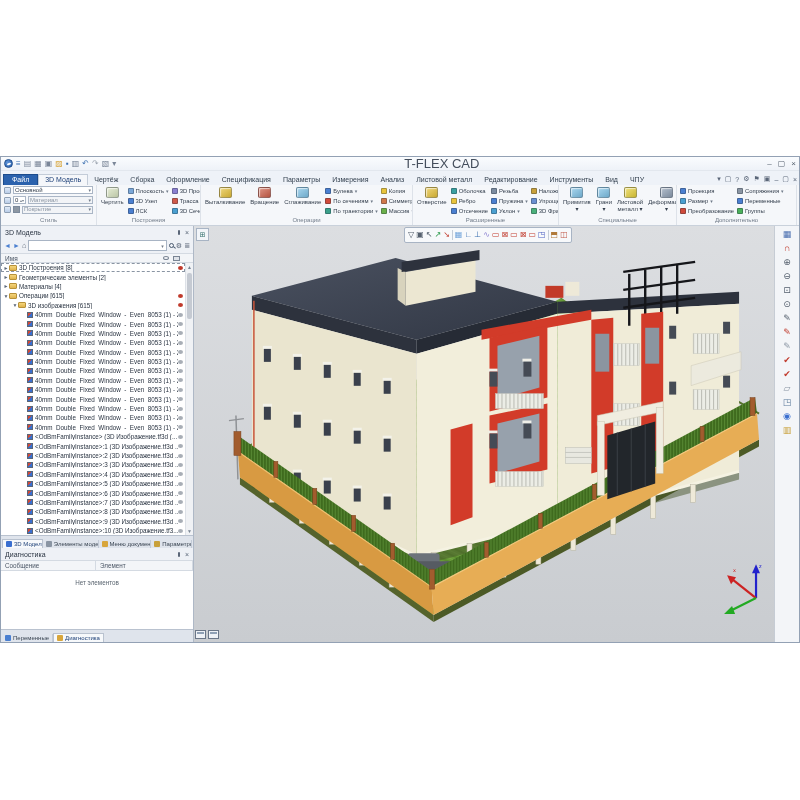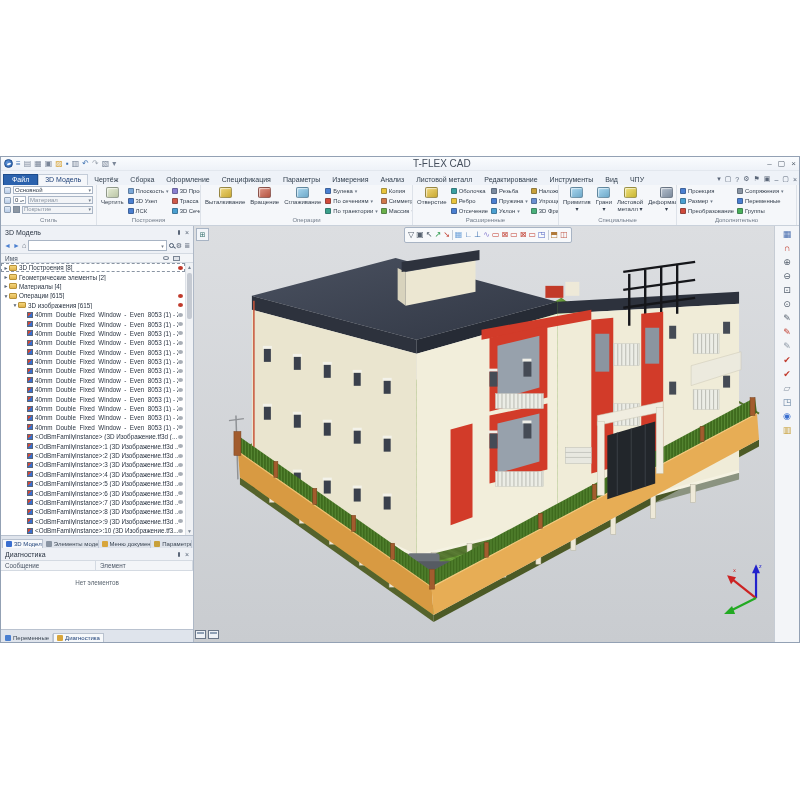--- a/index.html
+++ b/index.html
@@ -8,21 +8,21 @@
   .app{position:absolute;left:0;top:156px;width:800px;height:487px;background:#f0f3f8;
     border:1px solid #93a1b4;display:flex;flex-direction:column;font-size:7px;color:#2a3442;}
   
   .titlebar{height:14px;display:flex;align-items:center;background:linear-gradient(#fafcfe,#eef2f8);
     border-bottom:1px solid #e2e7ee;padding:0 3px;flex:0 0 auto;}
   .qat{display:flex;align-items:center;gap:3px;}
   .qicon{font-size:8px;line-height:10px;cursor:default;}
   .applogo{width:9px;height:9px;border-radius:50%;background:radial-gradient(circle at 35% 35%,#5e93d8,#2b62ad);
     border:1px solid #1d4c8c;position:relative;}
   .applogo:after{content:"";position:absolute;left:2px;top:3px;width:4px;height:2px;background:#fff;border-radius:1px;transform:rotate(-20deg);}
-  .title{flex:1;text-align:center;font-size:10px;color:#444e5c;}
+  .title{flex:1;text-align:center;font-size:13px;color:#444e5c;}
   .winctrl{display:flex;gap:6px;align-items:center;}
   .wbtn{font-size:8px;color:#55606e;}
   
   .tabsrow{height:14px;display:flex;align-items:flex-end;background:#eef2f8;padding:0 2px;flex:0 0 auto;}
   .tabs{display:flex;height:14px;align-items:flex-end;}
   .tab{padding:1px 6px 2px 6px;font-size:7px;color:#33404f;white-space:nowrap;cursor:default;}
   .tab.file{background:#2b62ad;color:#fff;border:1px solid #1d4c8c;border-bottom:none;padding:1px 8px 2px 8px;}
   .tab.active{background:#f5f7fa;border:1px solid #c3ccd8;border-bottom:none;color:#1c3f77;}
   .tabright{margin-left:auto;display:flex;gap:4px;align-items:center;padding-bottom:2px;}
   .tabright span{font-size:7px;color:#5a6678;}

